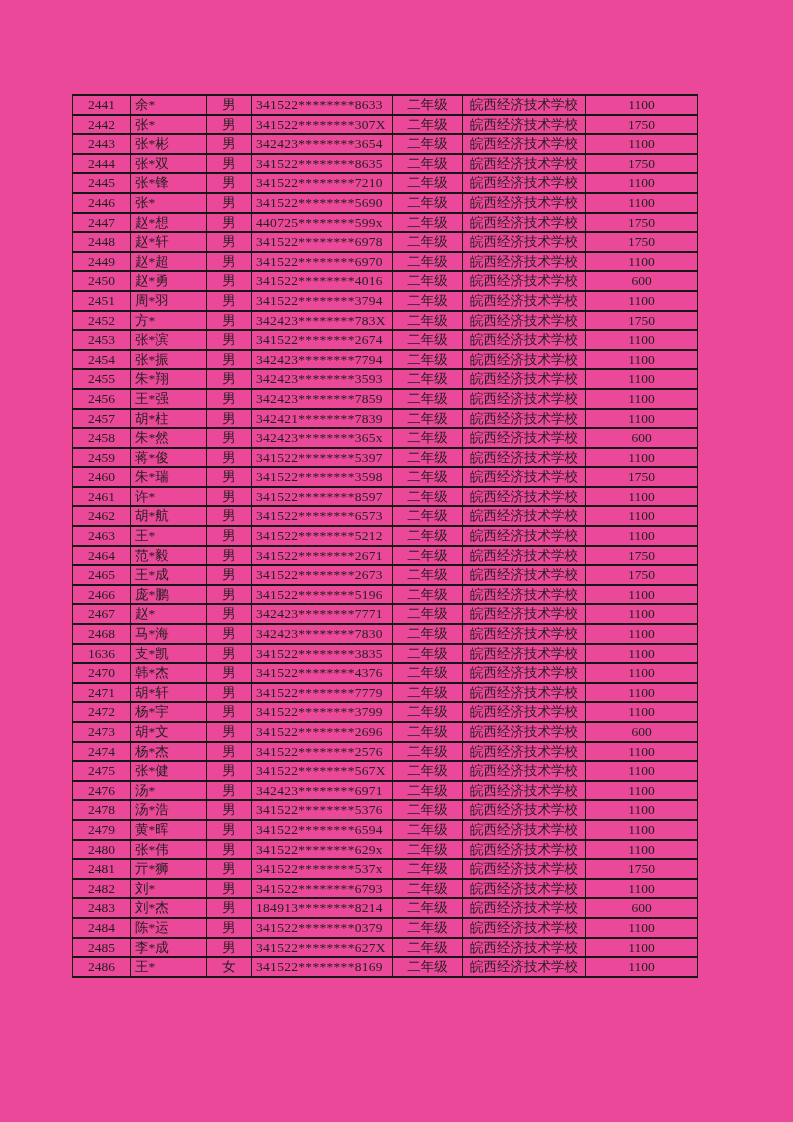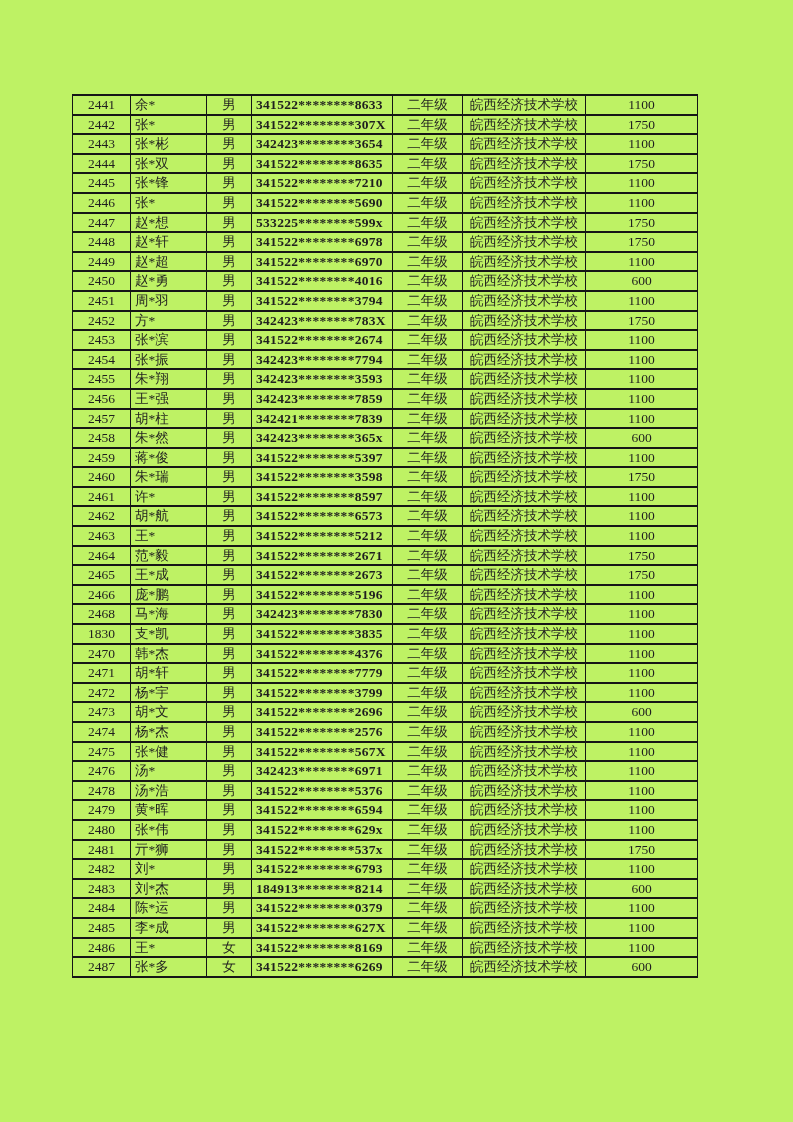--- a/index.html
+++ b/index.html
@@ -14,21 +14,21 @@
     font-family: "Liberation Serif", "DejaVu Serif", serif;
     overflow: hidden;
   }
   :root {
     --ink: #1f1f1f;
     --line: #161616;
   }
   .page {
     position: absolute;
     inset: 0;
-    background: #bef264;
+    background: #ec4899;
   }
   table.funding {
     position: absolute;
     left: 72px;
     top: 94px;
     width: 625px;
     border-collapse: collapse;
     table-layout: fixed;
   }
   table.funding td {
@@ -46,21 +46,20 @@
     text-align: center;
     vertical-align: middle;
   }
   table.funding td.col-name,
   table.funding td.col-id_number {
     text-align: left;
     padding-left: 4px;
   }
   table.funding td.col-id_number {
     letter-spacing: 0.3px;
-    font-weight: bold;
   }
 </style>
 </head>
 <body style="background: rgb(255, 255, 255);">
 
 <div class="page">
   <table class="funding">
     <colgroup>
       <col style="width:58px">
       <col style="width:76px">
@@ -122,21 +121,21 @@
           <td class="col-gender">男</td>
           <td class="col-id_number">341522********5690</td>
           <td class="col-grade">二年级</td>
           <td class="col-school">皖西经济技术学校</td>
           <td class="col-amount">1100</td>
         </tr>
         <tr>
           <td class="col-no">2447</td>
           <td class="col-name">赵*想</td>
           <td class="col-gender">男</td>
-          <td class="col-id_number">533225********599x</td>
+          <td class="col-id_number">440725********599x</td>
           <td class="col-grade">二年级</td>
           <td class="col-school">皖西经济技术学校</td>
           <td class="col-amount">1750</td>
         </tr>
         <tr>
           <td class="col-no">2448</td>
           <td class="col-name">赵*轩</td>
           <td class="col-gender">男</td>
           <td class="col-id_number">341522********6978</td>
           <td class="col-grade">二年级</td>
@@ -299,30 +298,39 @@
         <tr>
           <td class="col-no">2466</td>
           <td class="col-name">庞*鹏</td>
           <td class="col-gender">男</td>
           <td class="col-id_number">341522********5196</td>
           <td class="col-grade">二年级</td>
           <td class="col-school">皖西经济技术学校</td>
           <td class="col-amount">1100</td>
         </tr>
         <tr>
+          <td class="col-no">2467</td>
+          <td class="col-name">赵*</td>
+          <td class="col-gender">男</td>
+          <td class="col-id_number">342423********7771</td>
+          <td class="col-grade">二年级</td>
+          <td class="col-school">皖西经济技术学校</td>
+          <td class="col-amount">1100</td>
+        </tr>
+        <tr>
           <td class="col-no">2468</td>
           <td class="col-name">马*海</td>
           <td class="col-gender">男</td>
           <td class="col-id_number">342423********7830</td>
           <td class="col-grade">二年级</td>
           <td class="col-school">皖西经济技术学校</td>
           <td class="col-amount">1100</td>
         </tr>
         <tr>
-          <td class="col-no">1830</td>
+          <td class="col-no">1636</td>
           <td class="col-name">支*凯</td>
           <td class="col-gender">男</td>
           <td class="col-id_number">341522********3835</td>
           <td class="col-grade">二年级</td>
           <td class="col-school">皖西经济技术学校</td>
           <td class="col-amount">1100</td>
         </tr>
         <tr>
           <td class="col-no">2470</td>
           <td class="col-name">韩*杰</td>
@@ -459,25 +467,16 @@
           <td class="col-amount">1100</td>
         </tr>
         <tr>
           <td class="col-no">2486</td>
           <td class="col-name">王*</td>
           <td class="col-gender">女</td>
           <td class="col-id_number">341522********8169</td>
           <td class="col-grade">二年级</td>
           <td class="col-school">皖西经济技术学校</td>
           <td class="col-amount">1100</td>
-        </tr>
-        <tr>
-          <td class="col-no">2487</td>
-          <td class="col-name">张*多</td>
-          <td class="col-gender">女</td>
-          <td class="col-id_number">341522********6269</td>
-          <td class="col-grade">二年级</td>
-          <td class="col-school">皖西经济技术学校</td>
-          <td class="col-amount">600</td>
         </tr>
       </tbody>
   </table>
 </div>
 
 </body></html>

